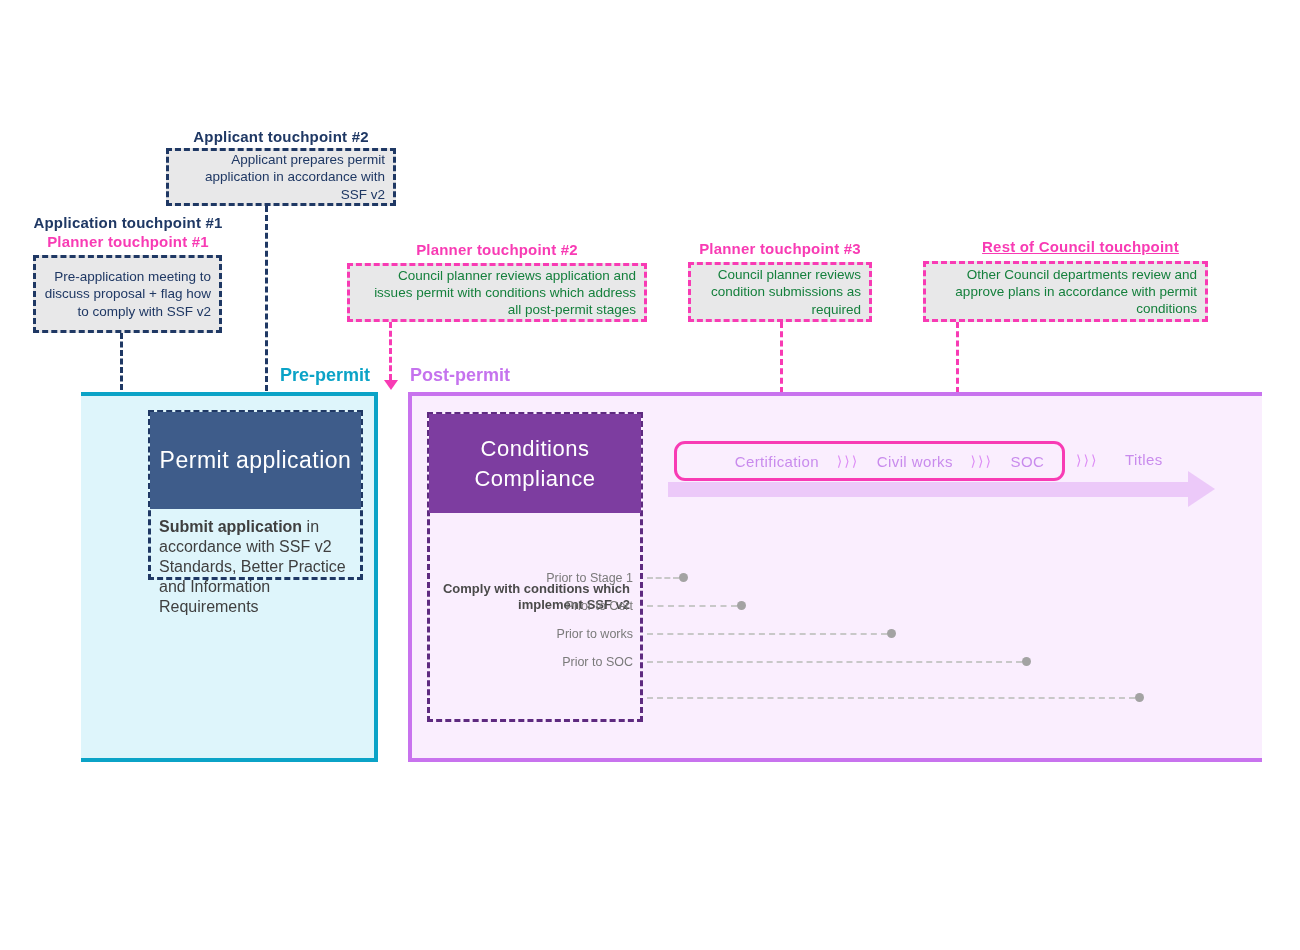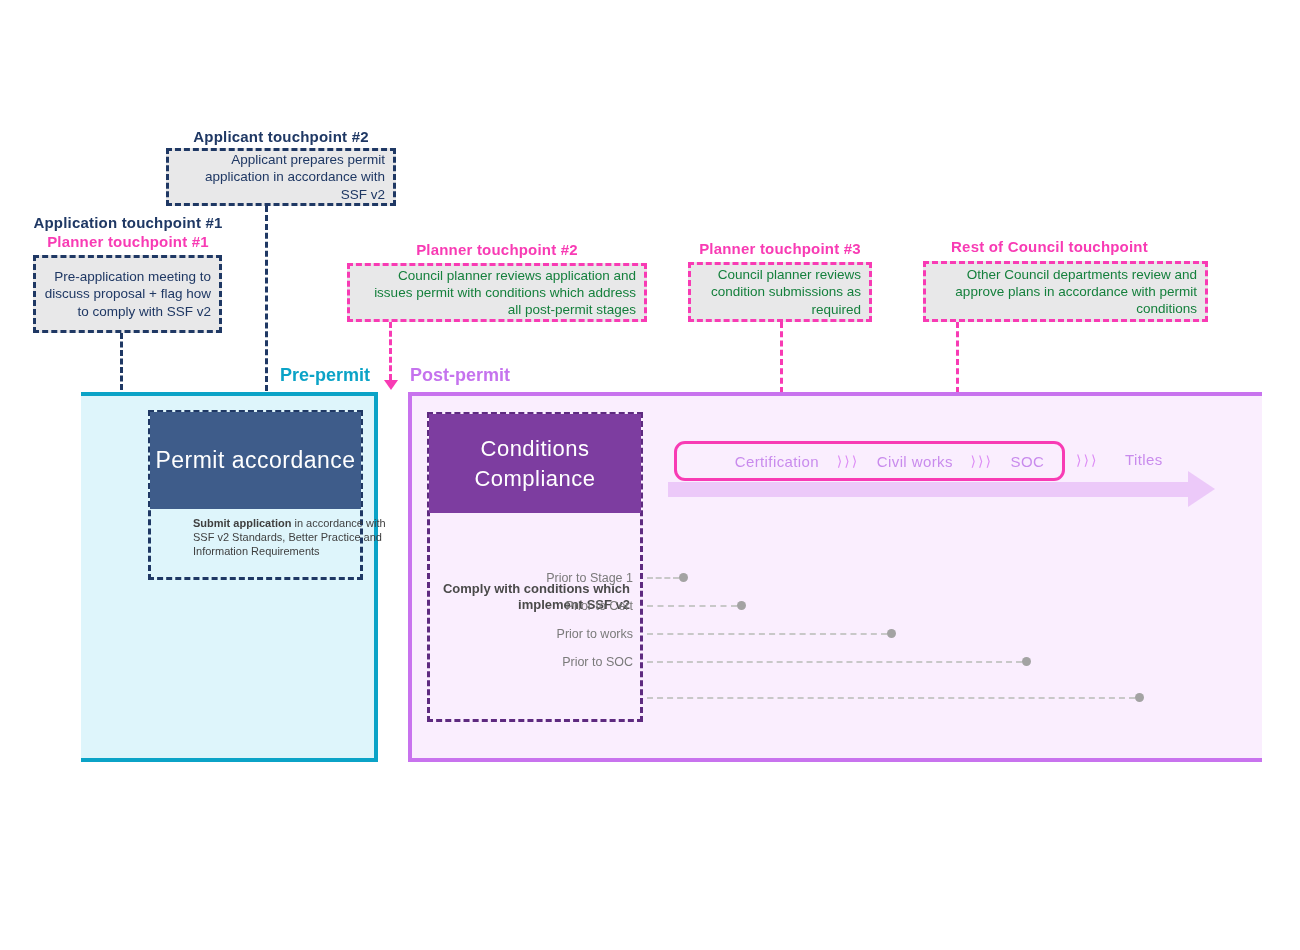--- a/index.html
+++ b/index.html
@@ -34,21 +34,21 @@
     border-top:4px solid #c873ee;border-left:4px solid #c873ee;border-bottom:4px solid #c873ee;
     box-sizing:border-box;
   }
   
   #permit-module{left:148px;top:410px;width:215px;height:170px;border:3px dashed #1f3864;box-sizing:border-box;}
   #permit-header{
     position:absolute;left:-1px;top:-1px;width:211px;height:97px;background:#3e5c8a;
     color:#ffffff;font-size:23px;display:flex;align-items:center;justify-content:center;
     text-align:center;line-height:1.35;letter-spacing:.5px;
   }
-  #permit-body{position:absolute;left:0;top:100px;width:100%;box-sizing:border-box;padding:4px 8px;font-size:11px;line-height:1.25;color:#3f3f3f;text-align:left;margin-left:34px;}
+  #permit-body{position:absolute;left:0;top:100px;width:100%;box-sizing:border-box;padding:4px 8px;font-size:16px;line-height:1.25;color:#3f3f3f;text-align:left;}
   
   #conditions-module{left:427px;top:412px;width:216px;height:310px;border:3px dashed #5e2a80;box-sizing:border-box;}
   #conditions-header{
     position:absolute;left:-1px;top:-1px;width:212px;height:99px;background:#7d3da0;
     color:#ffffff;font-size:22px;display:flex;align-items:center;justify-content:center;
     text-align:center;line-height:1.35;letter-spacing:.5px;
   }
   #conditions-body{position:absolute;left:0;top:114px;width:100%;box-sizing:border-box;padding:4px 10px;font-size:13px;line-height:1.25;color:#4a4a4a;text-align:right;font-weight:bold;margin-top:48px;}
   
   .stage-label{font-size:12.5px;color:#7a7a7a;text-align:right;line-height:1.18;}
@@ -94,21 +94,21 @@
   <div class="abs tp-label pink-t" style="left:347px;top:241px;width:300px;">Planner touchpoint #2</div>
   <div class="abs tp-box pink" style="left:347px;top:263px;width:300px;height:59px;">
     <span>Council planner reviews application and issues permit with conditions which address all post-permit stages</span>
   </div>
 
   <div class="abs tp-label pink-t" style="left:688px;top:240px;width:184px;">Planner touchpoint #3</div>
   <div class="abs tp-box pink" style="left:688px;top:262px;width:184px;height:60px;">
     <span>Council planner reviews condition submissions as required</span>
   </div>
 
-  <div class="abs tp-label pink-t" style="left:907px;top:238px;width:285px;">Rest of Council touchpoint</div>
+  <div class="abs tp-label pink-t" style="left:938px;top:238px;width:285px;text-decoration:underline;">Rest of Council touchpoint</div>
   <div class="abs tp-box pink" style="left:923px;top:261px;width:285px;height:61px;">
     <span>Other Council departments review and approve plans in accordance with permit conditions</span>
   </div>
 
   <div class="abs vline navy" style="left:120px;top:333px;height:74px;"></div>
   <div class="abs arrowhead navy" style="left:115px;top:407px;"></div>
 
   <div class="abs vline navy" style="left:265px;top:206px;height:194px;"></div>
   <div class="abs arrowhead navy" style="left:260px;top:400px;"></div>
 
@@ -121,21 +121,21 @@
   <div class="abs vline pink" style="left:956px;top:322px;height:108px;"></div>
   <div class="abs arrowhead pink" style="left:951px;top:430px;"></div>
 
   <div class="abs phase-label teal-t" style="left:170px;top:365px;width:200px;text-align:right;">Pre-permit</div>
   <div class="abs phase-label violet-t" style="left:410px;top:365px;width:220px;text-align:left;">Post-permit</div>
 
   <div class="abs" id="pre-permit-zone"></div>
   <div class="abs" id="post-permit-zone"></div>
 
   <div class="abs" id="permit-module">
-    <div id="permit-header">Permit accordance</div>
+    <div id="permit-header">Permit application</div>
     <div id="permit-body">
       <b>Submit application</b><span> in accordance with SSF v2 Standards, Better Practice and Information Requirements</span>
     </div>
   </div>
 
   <div class="abs" id="conditions-module">
     <div id="conditions-header">Conditions Compliance</div>
     <div id="conditions-body">Comply with conditions which implement SSF v2</div>
   </div>
 

